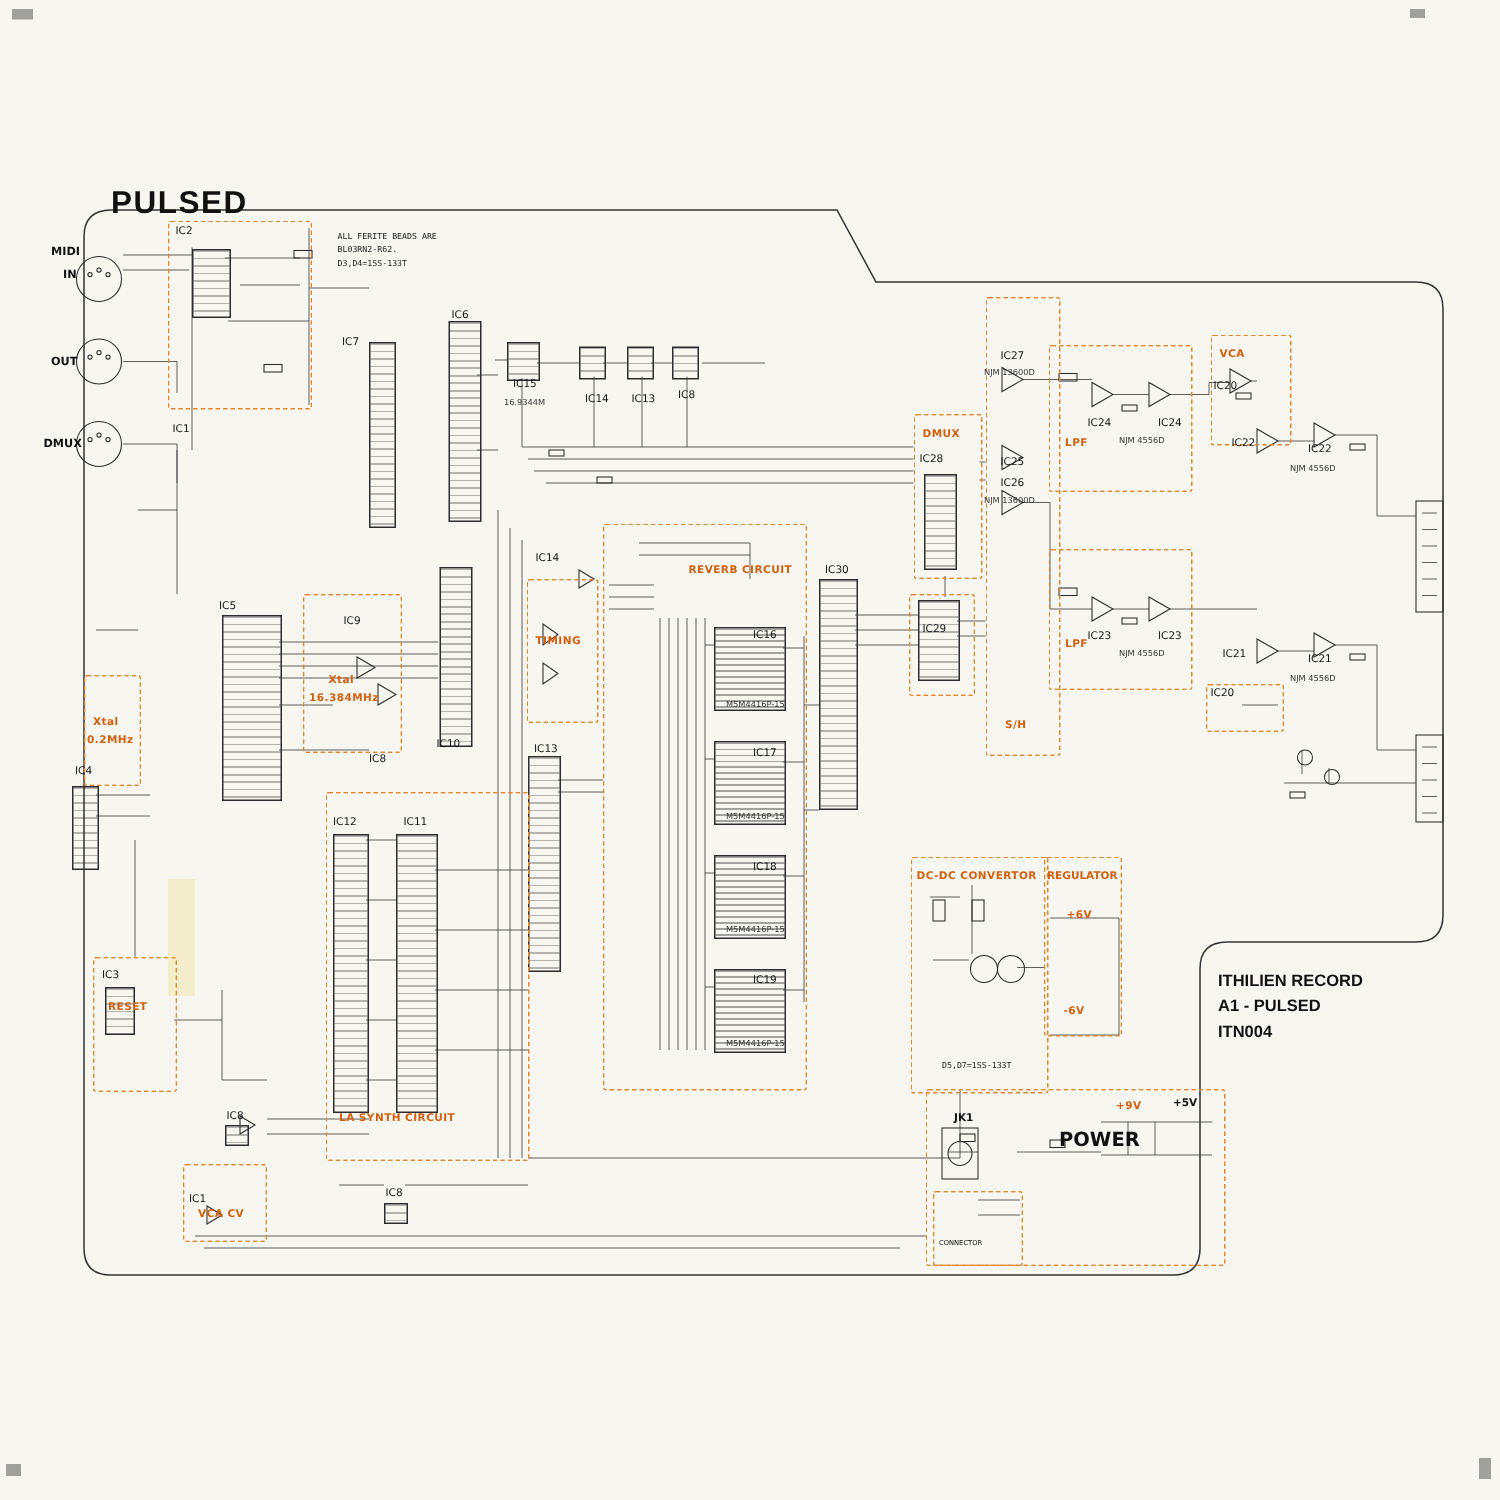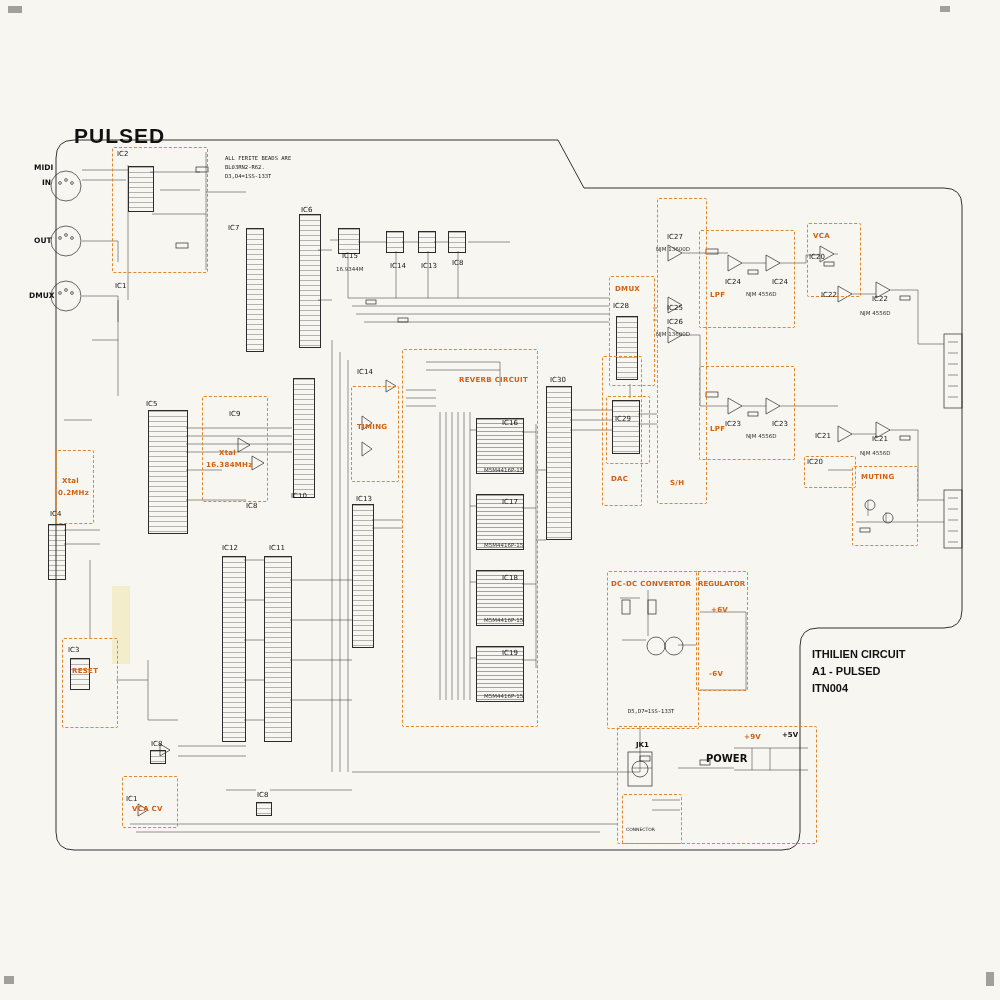--- a/index.html
+++ b/index.html
@@ -173,54 +173,51 @@
   <div class="obox" style="left:56px;top:450px;width:36px;height:72px">
     <span class="olabel" style="left:5px;top:26px">Xtal</span>
     <span class="olabel" style="left:1px;top:38px">0.2MHz</span>
   </div>
   <div class="obox" style="left:62px;top:638px;width:54px;height:88px">
     <span class="olabel" style="left:9px;top:28px">RESET</span>
   </div>
   <div class="obox" style="left:122px;top:776px;width:54px;height:50px">
     <span class="olabel" style="left:9px;top:28px">VCA CV</span>
   </div>
-  <div class="obox" style="left:602px;top:356px;width:38px;height:148px">
-    <span class="olabel" style="left:8px;top:118px">DAC</span>
+  <div class="obox" style="left:217px;top:528px;width:134px;height:244px">
+    <span class="olabel" style="left:8px;top:212px">LA SYNTH CIRCUIT</span>
   </div>
   <div class="obox" style="left:609px;top:276px;width:44px;height:108px">
     <span class="olabel" style="left:5px;top:8px">DMUX</span>
   </div>
   <div class="obox" style="left:657px;top:198px;width:48px;height:304px">
     <span class="olabel" style="left:12px;top:280px">S/H</span>
   </div>
   <div class="obox" style="left:699px;top:230px;width:94px;height:96px">
     <span class="olabel" style="left:10px;top:60px">LPF</span>
   </div>
   <div class="obox" style="left:699px;top:366px;width:94px;height:92px">
     <span class="olabel" style="left:10px;top:58px">LPF</span>
   </div>
   <div class="obox" style="left:807px;top:223px;width:52px;height:72px">
     <span class="olabel" style="left:5px;top:8px">VCA</span>
-  </div>
-  <div class="obox" style="left:852px;top:466px;width:64px;height:78px">
-    <span class="olabel" style="left:8px;top:6px">MUTING</span>
   </div>
   <div class="obox" style="left:804px;top:456px;width:50px;height:30px"></div>
   <div class="obox" style="left:606px;top:396px;width:42px;height:66px"></div>
   <div class="obox" style="left:607px;top:571px;width:90px;height:156px">
     <span class="olabel" style="left:3px;top:8px">DC-DC CONVERTOR</span>
   </div>
   <div class="obox" style="left:696px;top:571px;width:50px;height:118px">
     <span class="olabel" style="left:1px;top:8px;letter-spacing:0">REGULATOR</span>
     <span class="olabel" style="left:14px;top:34px">+6V</span>
     <span class="olabel" style="left:12px;top:98px">-6V</span>
   </div>
   <div class="obox" style="left:617px;top:726px;width:198px;height:116px">
     <span class="klabel" style="left:18px;top:14px">JK1</span>
-    <span class="klabel" style="left:88px;top:26px;font-size:10px">POWER</span>
+    <span class="klabel" style="left:88px;top:26px;font-size:13px">POWER</span>
     <span class="olabel" style="left:126px;top:6px">+9V</span>
     <span class="klabel" style="left:164px;top:4px">+5V</span>
   </div>
   <div class="obox" style="left:622px;top:794px;width:58px;height:48px">
     <span class="klabel" style="left:3px;top:32px;font-size:4.5px;font-weight:normal">CONNECTOR</span>
   </div>
 
   <span class="ic" style="left:117px;top:150px">IC2</span>
   <span class="ic" style="left:228px;top:224px">IC7</span>
   <span class="ic" style="left:301px;top:206px">IC6</span>
@@ -269,18 +266,18 @@
   <span class="part" style="left:484px;top:693px">M5M4416P-15</span>
   <span class="part" style="left:860px;top:310px">NJM 4556D</span>
   <span class="part" style="left:860px;top:450px">NJM 4556D</span>
   <span class="part" style="left:746px;top:291px">NJM 4556D</span>
   <span class="part" style="left:746px;top:433px">NJM 4556D</span>
   <span class="part" style="left:656px;top:246px">NJM 13600D</span>
   <span class="part" style="left:656px;top:331px">NJM 13600D</span>
   <span class="part" style="left:336px;top:266px">16.9344M</span>
 
   <div class="tblock" style="left:812px;top:646px">
-    <div>ITHILIEN CIRCUIT</div>
+    <div>ITHILIEN RECORD</div>
     <div>A1 - PULSED</div>
     <div>ITN004</div>
   </div>
 
 </div>
 
 </body></html>

